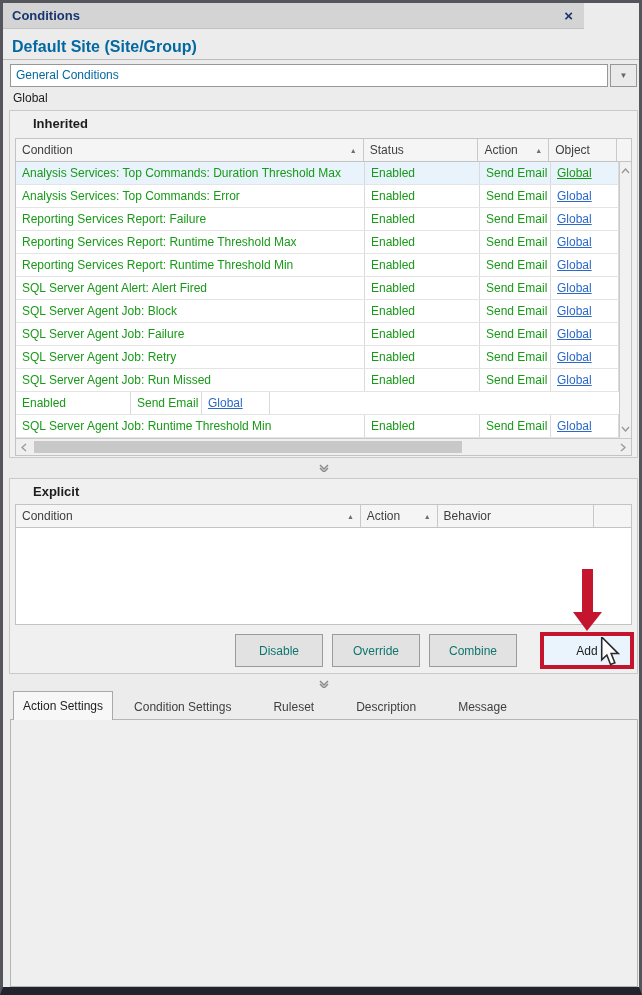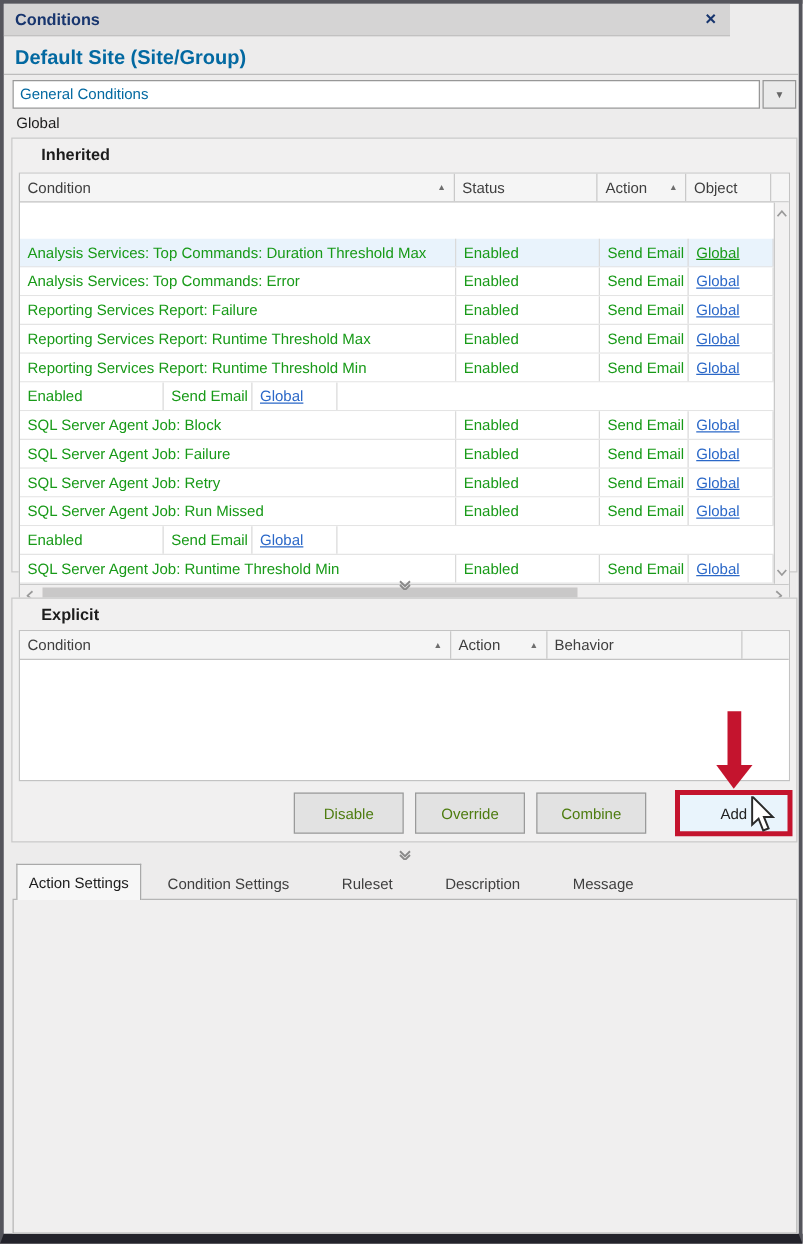--- a/index.html
+++ b/index.html
@@ -51,21 +51,21 @@
   
   .tbl { position: absolute; left: 5px; top: 27px; width: 617px; background: #fff; border: 1px solid #c3c3c3; }
   .thead { display: flex; height: 23px; background: #f5f5f5; border-bottom: 1px solid #c3c3c3; color: #3f3f3f; }
   .th {
     display: flex; align-items: center; justify-content: space-between;
     padding: 0 6px; border-right: 1px solid #c9c9c9; overflow: hidden; white-space: nowrap;
   }
   .th:last-child { border-right: none; }
   .sort-icon { font-size: 7px; color: #6e6e6e; margin-left: 4px; }
   .tbody-wrap { display: flex; }
-  .tbody { width: 611px; margin-top: 29px; }
+  .tbody { width: 611px; }
   .trow { display: flex; height: 23px; border-bottom: 1px solid #e4e4e4; background: #fff; }
   .trow.hl { background: #e9f3fc; }
   .td {
     display: flex; align-items: center; padding: 0 6px;
     border-right: 1px solid #dadada; overflow: hidden; white-space: nowrap;
   }
   .td.green { color: #189a18; }
   .obj-link { color: #2b68c8; text-decoration: underline; cursor: pointer; }
   .trow.hl .obj-link { color: #189a18; }
   
@@ -86,21 +86,21 @@
   .scroll-btn { display: flex; align-items: center; justify-content: center; width: 16px; height: 100%; }
   .vscroll .scroll-btn { width: 100%; height: 12px; }
   .hscroll-track { position: relative; flex: 1; height: 100%; }
   .hscroll-thumb { position: absolute; left: 2px; top: 2px; height: 12px; width: 428px; background: #c9c8c8; }
   .explicit-body { width: 615px; height: 96px; background: #fff; }
   
   .btn {
     position: absolute; width: 88px; height: 33px; top: 631px;
     background: #e2e2e2; border: 1px solid #9a9a9a;
     display: flex; align-items: center; justify-content: center;
-    color: #4d7c0f; font-size: 12px;
+    color: #0f766e; font-size: 12px;
   }
   .btn-disable { left: 232px; } .btn-override { left: 329px; } .btn-combine { left: 426px; }
   .btn-add {
     position: absolute; left: 537px; top: 629px; width: 94px; height: 37px;
     background: #e9f4fc; border: 4px solid #c4142e;
     display: flex; align-items: center; justify-content: center; color: #222;
   }
   
   .red-arrow { position: absolute; left: 570px; top: 566px; width: 29px; height: 62px; z-index: 30; }
   .red-arrow .shaft { position: absolute; left: 9px; top: 0; width: 11px; height: 44px; background: #c4142e; }
@@ -229,20 +229,21 @@
             </div>
             <div class="trow">
               <div class="td green c-i-cond">Reporting Services Report: Runtime Threshold Min</div>
               <div class="td green c-i-stat">Enabled</div>
               <div class="td green c-i-act">Send Email</div>
               <div class="td c-i-obj">
                 <span class="obj-link">Global</span>
               </div>
             </div>
             <div class="trow">
+              <div class="td green c-i-cond">SQL Server Agent Alert: Alert Fired</div>
               <div class="td green c-i-stat">Enabled</div>
               <div class="td green c-i-act">Send Email</div>
               <div class="td c-i-obj">
                 <span class="obj-link">Global</span>
               </div>
             </div>
             <div class="trow">
               <div class="td green c-i-cond">SQL Server Agent Job: Block</div>
               <div class="td green c-i-stat">Enabled</div>
               <div class="td green c-i-act">Send Email</div>

